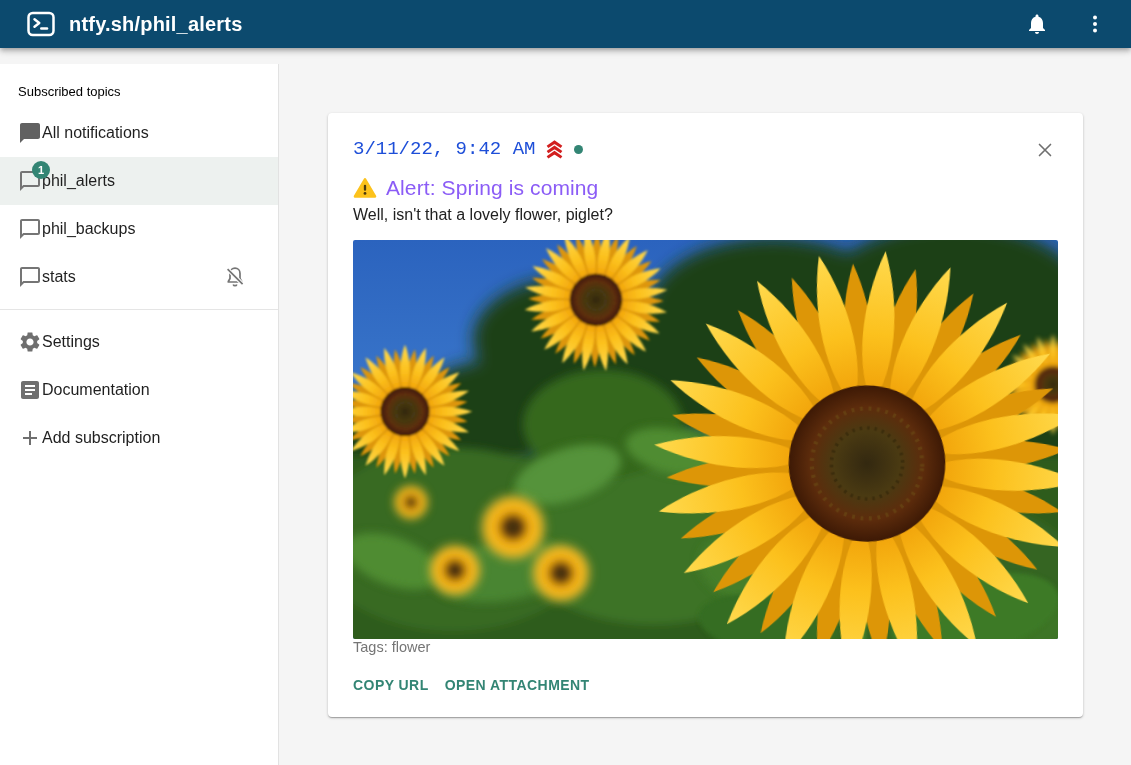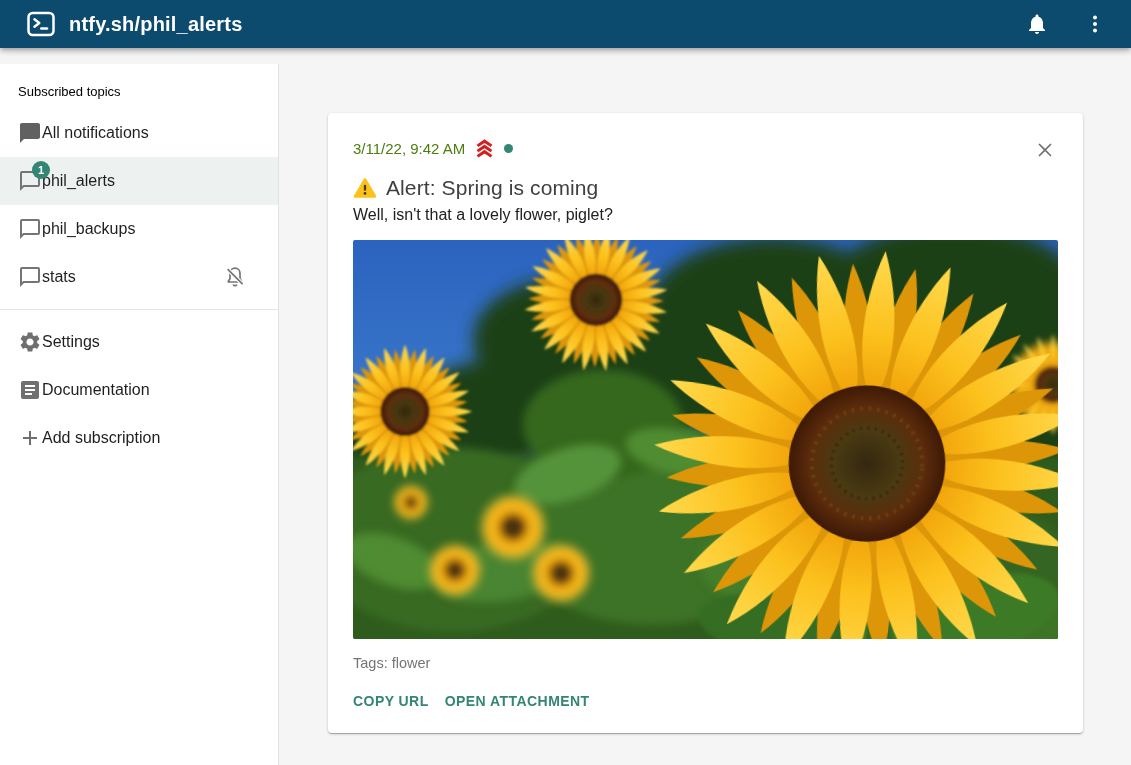--- a/index.html
+++ b/index.html
@@ -61,42 +61,42 @@
   
   .content { position: absolute; left: 280px; top: 64px; right: 0; bottom: 0; overflow: auto; }
   .card {
     width: 755px; margin: 49px auto 40px;
     background: #fff; border-radius: 4px;
     box-shadow: 0 1px 3px rgba(0,0,0,.2), 0 1px 1px rgba(0,0,0,.14), 0 2px 1px -1px rgba(0,0,0,.12);
     padding: 20px 25px 16px;
   }
   .card-head { display: flex; align-items: flex-start; }
   .meta { display: flex; align-items: center; gap: 6px; margin-top: 5px; }
-  .date { font-size: 15px; color: #4d7c0f; }
+  .date { font-size: 19px; color: #1d4ed8; font-family: Liberation Mono, monospace; }
   .prio { width: 21px; height: 21px; margin-left: 3px; }
   .prio svg { display: block; width: 21px; height: 21px; }
   .dot { width: 9px; height: 9px; border-radius: 50%; background: #338574; margin-left: 3px; }
   .close {
     margin-left: auto; margin-right: -4px; background: none; border: 0; padding: 6px;
     cursor: pointer; border-radius: 50%;
   }
   .close svg { display: block; }
   .title {
-    margin: 9px 0 0; font-size: 21px; font-weight: 400; color: #404040;
+    margin: 9px 0 0; font-size: 21px; font-weight: 400; color: #8b5cf6;
     display: flex; align-items: center; gap: 9px; letter-spacing: .1px;
   }
   .warn { width: 24px; height: 24px; flex: none; }
   .warn svg { display: block; width: 24px; height: 24px; }
   .nbody { margin: 6px 0 0; font-size: 16px; color: #212121; }
   .attachment {
     margin: 16px 0 0; width: 705px; height: 399px;
     border-radius: 2px; overflow: hidden; cursor: pointer;
   }
   .attachment svg { display: block; width: 705px; height: 399px; }
-  .tags { margin-top: 16px; font-size: 14.5px; color: #757575; }
+  .tags { margin-top: 0; font-size: 14.5px; color: #757575; }
   .actions { margin-top: 14px; display: flex; gap: 0; margin-left: -8px; }
   .actions button {
     background: none; border: 0; cursor: pointer;
     color: #338574; font-family: "Liberation Sans", sans-serif;
     font-size: 14px; font-weight: 700; letter-spacing: .45px;
     padding: 8px 8px; border-radius: 4px;
   }
 </style>
 </head>
 <body>

